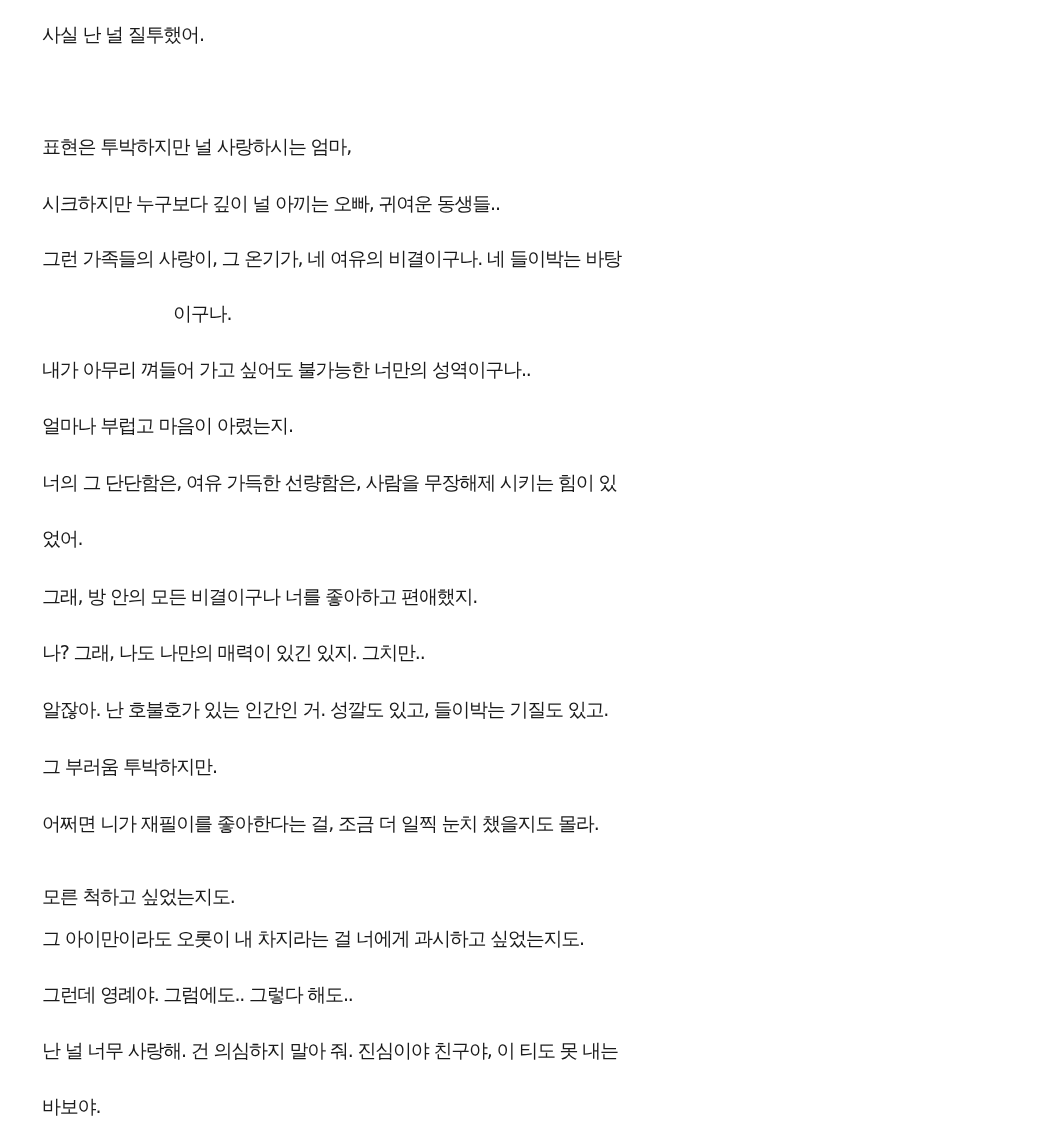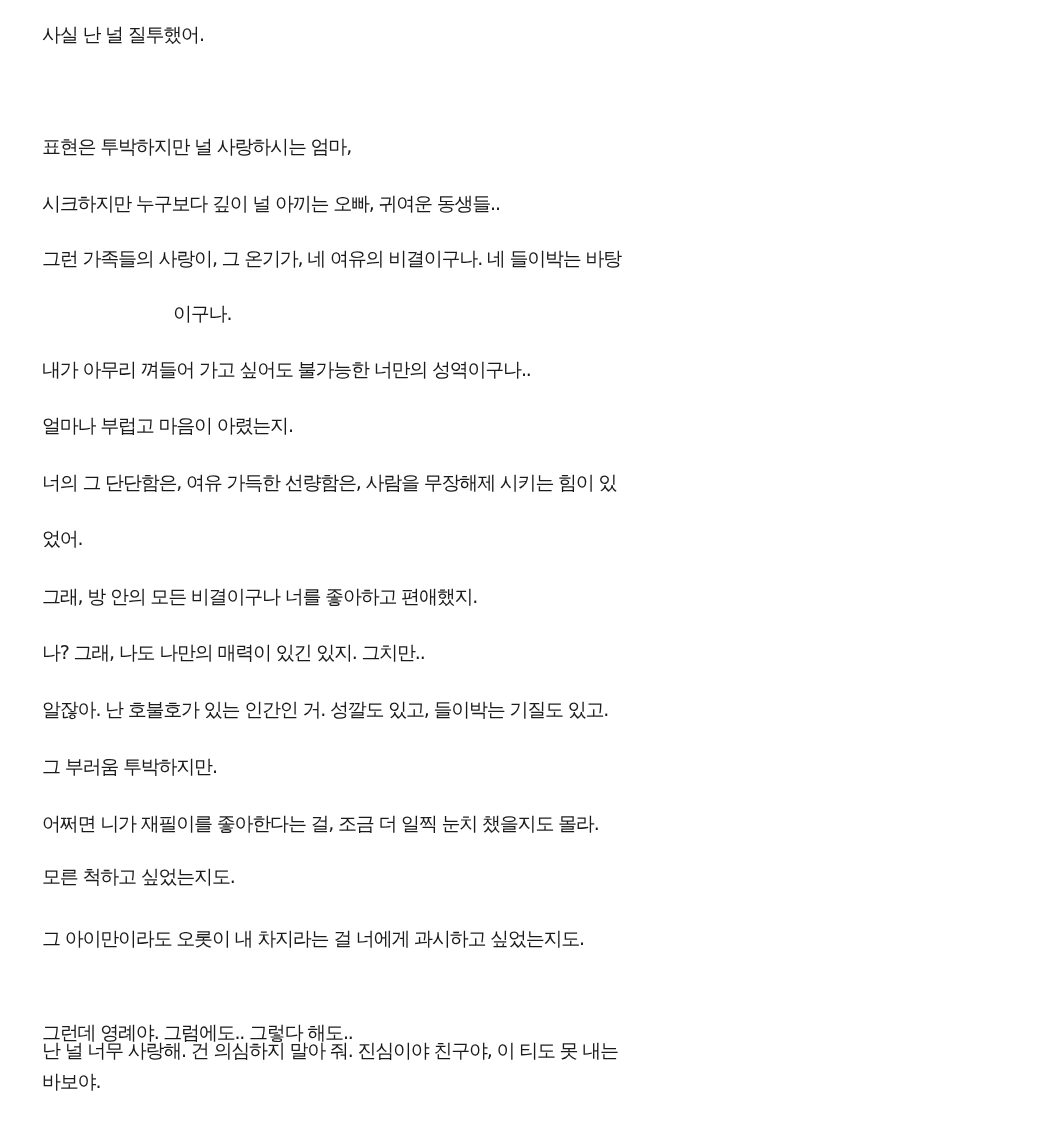--- a/index.html
+++ b/index.html
@@ -44,18 +44,18 @@
   <div class="line indent" style="top:293px">이구나.</div>
   <div class="line" style="top:349px">내가 아무리 껴들어 가고 싶어도 불가능한 너만의 성역이구나..</div>
   <div class="line" style="top:405px">얼마나 부럽고 마음이 아렸는지.</div>
   <div class="line" style="top:462px">너의 그 단단함은, 여유 가득한 선량함은, 사람을 무장해제 시키는 힘이 있</div>
   <div class="line" style="top:518px">었어.</div>
   <div class="line" style="top:576px">그래, 방 안의 모든 비결이구나 너를 좋아하고 편애했지.</div>
   <div class="line" style="top:632px">나? 그래, 나도 나만의 매력이 있긴 있지. 그치만..</div>
   <div class="line" style="top:689px">알잖아. 난 호불호가 있는 인간인 거. 성깔도 있고, 들이박는 기질도 있고.</div>
   <div class="line" style="top:746px">그 부러움 투박하지만.</div>
   <div class="line" style="top:803px">어쩌면 니가 재필이를 좋아한다는 걸, 조금 더 일찍 눈치 챘을지도 몰라.</div>
-  <div class="line" style="top:856px">모른 척하고 싶었는지도.</div>
+  <div class="line" style="top:876px">모른 척하고 싶었는지도.</div>
   <div class="line" style="top:918px">그 아이만이라도 오롯이 내 차지라는 걸 너에게 과시하고 싶었는지도.</div>
-  <div class="line" style="top:1012px">그런데 영례야. 그럼에도.. 그렇다 해도..</div>
+  <div class="line" style="top:974px">그런데 영례야. 그럼에도.. 그렇다 해도..</div>
   <div class="line" style="top:1030px">난 널 너무 사랑해. 건 의심하지 말아 줘. 진심이야 친구야, 이 티도 못 내는</div>
-  <div class="line" style="top:1061px">바보야.</div>
+  <div class="line" style="top:1086px">바보야.</div>
 </div>
 
 </body></html>

